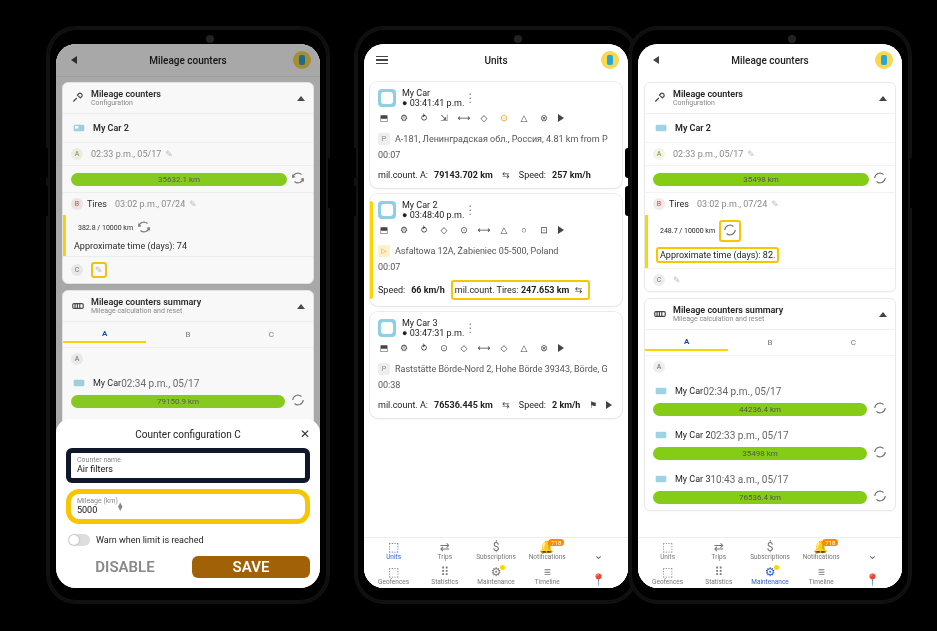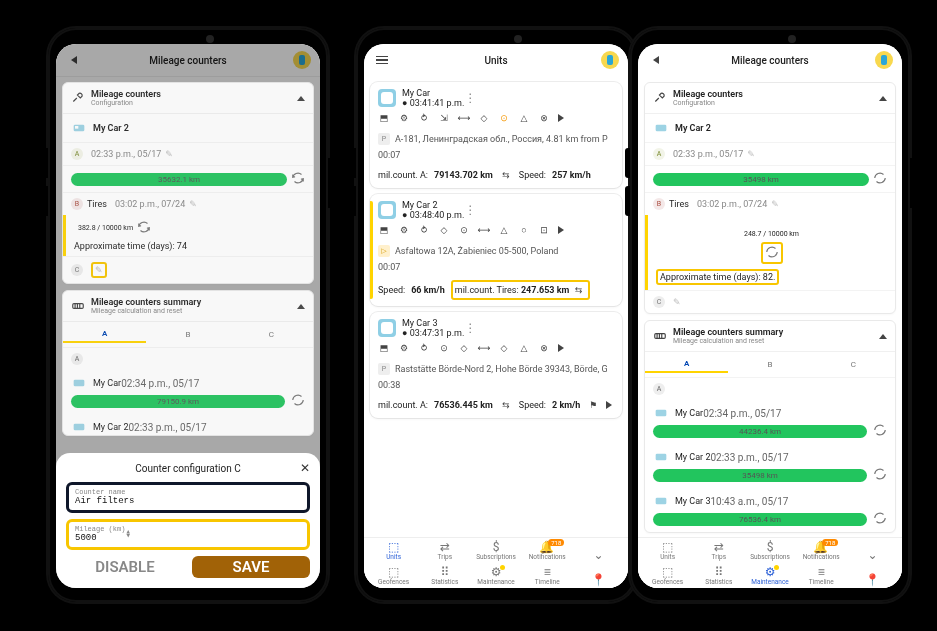--- a/index.html
+++ b/index.html
@@ -36,39 +36,39 @@
   .row{display:flex;align-items:center;padding:6px 8px;}
   .row.head{border-bottom:1px solid #f0f0f0;}
   .row .grow{flex:1;min-width:0;}
   .row .sm{font-size:7px;color:#888;}
   .row .ttl{font-size:9px;font-weight:600;}
   .sec{display:flex;align-items:center;gap:4px;padding:5px 8px;border-top:1px solid #f3f3f3;flex-wrap:wrap;}
   .circ{width:12px;height:12px;border-radius:50%;background:#eee;display:inline-flex;align-items:center;justify-content:center;font-size:7px;color:#666;}
   .circ.a{background:#f2f4e8;color:#7a8a2f;}
   .circ.b{background:#f4e8e8;color:#a94b3e;}
   .circ.c{background:#ededed;color:#777;}
-  .pill{background:#22c55e;border-radius:9px;padding:2px 8px;text-align:center;font-size:8px;color:#555;}
+  .pill{background:#84cc16;border-radius:9px;padding:2px 8px;text-align:center;font-size:8px;color:#555;}
   .pill.full{flex:1;}
   .editico{color:#bbb;font-size:9px;}
   .loopico svg{width:14px;height:14px;color:#777;}
   .hibox{border:2px solid #f8c600;border-radius:3px;padding:1px 2px;}
   .tabrow{display:flex;align-items:center;justify-content:space-around;padding:4px 0;font-size:8px;}
   .tabrow .tab{flex:1;text-align:center;color:#777;padding:3px 0;}
   .tabrow .tab.act{color:#0046b3;border-bottom:2px solid #ffd400;font-weight:600;}
   .prog{height:6px;border-radius:4px;background:#eee;overflow:hidden;position:relative;}
   .prog>div{position:absolute;left:0;top:0;bottom:0;background:#ffd400;}
   
   .scrim{position:absolute;inset:0;background:rgba(0,0,0,.34);}
   .sheet{position:absolute;left:0;right:0;bottom:0;background:#fff;border-radius:14px 14px 16px 16px;padding:8px 10px 10px;}
   .sheet .dtitle{text-align:center;font-size:10px;padding:2px 0 8px;}
   .close{position:absolute;right:10px;top:8px;font-size:12px;color:#333;}
-  .field{border:3px solid #0f172a;border-radius:6px;padding:3px 6px 4px;margin-bottom:6px;font-family:Liberation Mono, monospace;}
+  .field{border:5px solid #0f172a;border-radius:6px;padding:3px 6px 4px;margin-bottom:6px;}
   .field .lab{font-size:7px;color:#888;}
   .field .val{font-size:9px;color:#111;}
-  .field.step{display:flex;align-items:center;}
+  .field.step{display:flex;align-items:center;border-radius:13px;}
   .field.step .val{flex:1;}
   .stepbtns{display:flex;flex-direction:column;line-height:4px;color:#888;}
   .switchrow{display:flex;align-items:center;gap:6px;padding:4px 2px 10px;}
   .switch{width:22px;height:12px;border-radius:6px;background:#ddd;position:relative;}
   .switch::after{content:"";position:absolute;left:1px;top:1px;width:10px;height:10px;border-radius:50%;background:#fff;box-shadow:0 0 2px rgba(0,0,0,.3);}
   .btnrow{display:flex;gap:8px;}
   .btn{flex:1;height:22px;border-radius:6px;display:flex;align-items:center;justify-content:center;font-size:15px;font-weight:600;}
   .btn.ghost{color:#888;}
   .btn.solid{background:#a16207;color:#fff;}
   
@@ -251,20 +251,24 @@
         <div class="lab">Counter name</div>
         <div class="val">Air filters</div>
       </div>
       <div class="field step hibox" style="border-color:#f8c600;">
         <div class="grow">
           <div class="lab">Mileage (km)</div>
           <div class="val">5000</div>
         </div>
         <div class="stepbtns">▴<br>▾</div>
       </div>
+      <div class="switchrow">
+        <span class="switch"></span>
+        <span>Warn when limit is reached</span>
+      </div>
       <div class="btnrow">
         <div class="btn ghost">DISABLE</div>
         <div class="btn solid">SAVE</div>
       </div>
     </div>
 
   </div>
 </div>
 
 <div class="phone p2">
@@ -476,21 +480,21 @@
         <div class="sec">
           <span class="circ b">B</span>
           <span>Tires</span>
           <span class="grow"></span>
               <span class="grey">03:02 p.m., 07/24</span>
           <span class="editico">✎</span>
         </div>
         <div class="section-left">
               <div class="bar"></div>
               <div class="content">
-          <div class="sec" style="border-top:0;flex-direction:column;">
+          <div class="sec" style="border-top:0;">
                   <div class="grow">
                     <div class="prog">
                       <div style="width:3%;"></div>
                     </div>
                   </div>
             <span style="font-size:7px;">248.7 / 10000 km</span>
             <span class="hibox"><span class="loopico"><svg viewBox="0 0 24 24" fill="none" stroke="currentColor" stroke-width="2">
                         <path d="M3 12a9 9 0 0115-6M21 12a9 9 0 01-15 6"></path>
                       </svg></span></span>
           </div>

